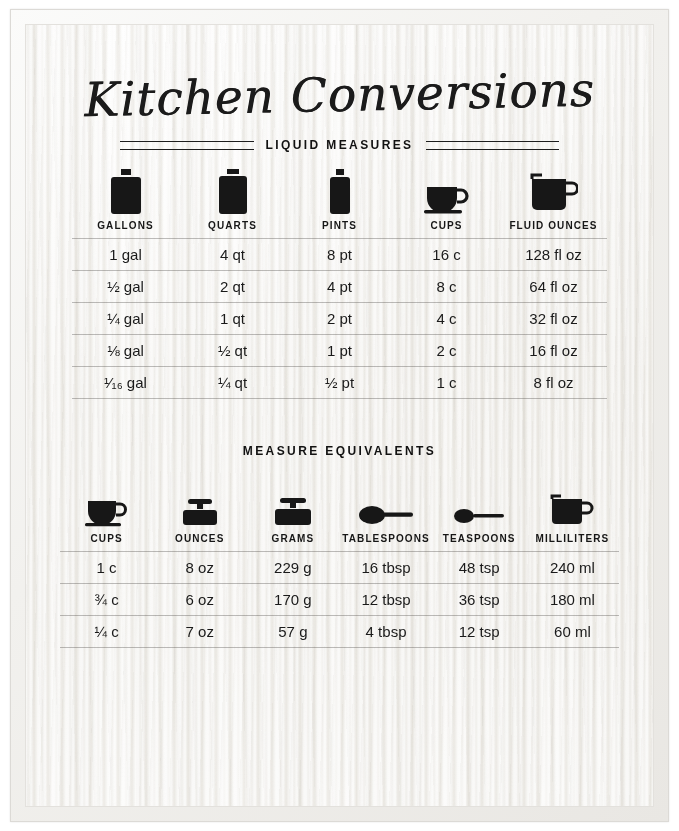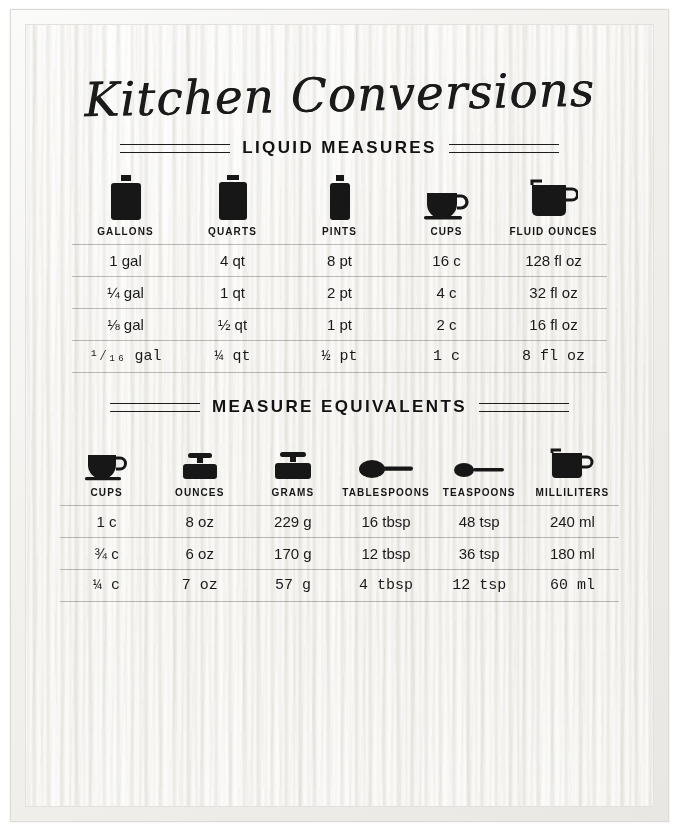--- a/index.html
+++ b/index.html
@@ -80,21 +80,21 @@
     width: 82%;
   }
   .section-head .rule {
     flex: 1 1 auto;
     height: 7px;
     border-top: 1.5px solid #1d1d1d;
     border-bottom: 1.5px solid #1d1d1d;
   }
   .section-head .label {
     font-family: "Liberation Sans", sans-serif;
-    font-size: 17px;
+    font-size: 12px;
     font-weight: 700;
     letter-spacing: 2.4px;
     color: #121212;
     white-space: nowrap;
   }
 
   
   table {
     border-collapse: collapse;
     width: 100%;
@@ -117,26 +117,25 @@
   .data-row td {
     text-align: center;
     font-size: 15px;
     color: #1a1a1a;
     padding: 7px 0 7px;
     border-top: 1px solid rgba(60,58,54,0.33);
     white-space: nowrap;
   }
   .data-row:last-child td {
     border-bottom: 1px solid rgba(60,58,54,0.33);
-    font-family: Liberation Mono, monospace;
   }
 
   #liquid-block { position: relative; margin: 16px 46px 0 46px; }
   #equiv-block  { position: relative; margin: 24px 34px 0 34px; }
-  #equiv-head-wrap { margin-bottom: 30px; }
+  #equiv-head-wrap { margin-bottom: 14px; flex-direction: column; }
   #liquid-head-wrap { margin-bottom: 16px; }
 
   .icon-svg { display: block; margin: 0 auto; }
 </style>
 </head>
 <body>
 
 <div id="poster-frame">
   <div id="poster-inner">
     <div class="grain"></div>
@@ -203,20 +202,27 @@
           <td>PINTS</td>
           <td>CUPS</td>
           <td>FLUID OUNCES</td>
         </tr>
         <tr class="data-row">
           <td>1 gal</td>
           <td>4 qt</td>
           <td>8 pt</td>
           <td>16 c</td>
           <td>128 fl oz</td>
+        </tr>
+        <tr class="data-row">
+          <td>½ gal</td>
+          <td>2 qt</td>
+          <td>4 pt</td>
+          <td>8 c</td>
+          <td>64 fl oz</td>
         </tr>
         <tr class="data-row">
           <td>¼ gal</td>
           <td>1 qt</td>
           <td>2 pt</td>
           <td>4 c</td>
           <td>32 fl oz</td>
         </tr>
         <tr class="data-row">
           <td>⅛ gal</td>

